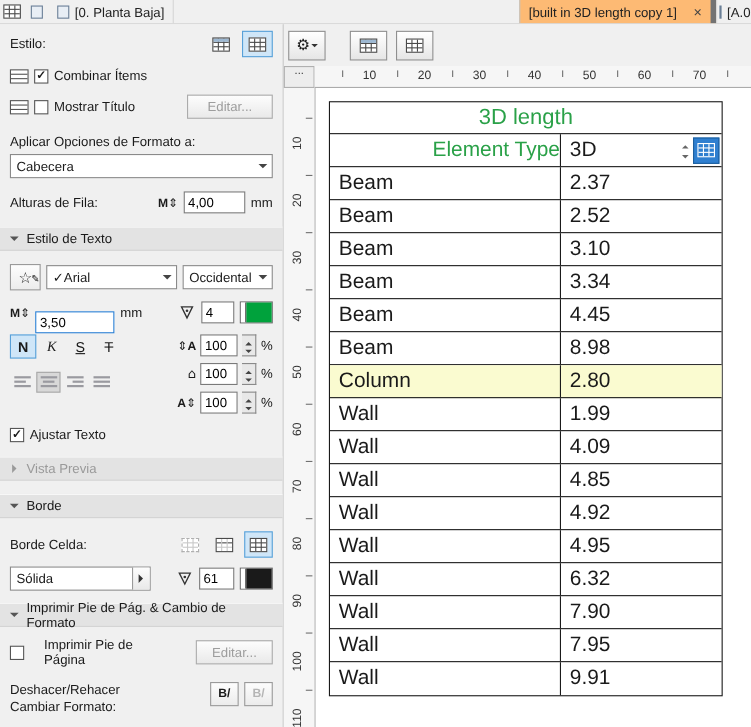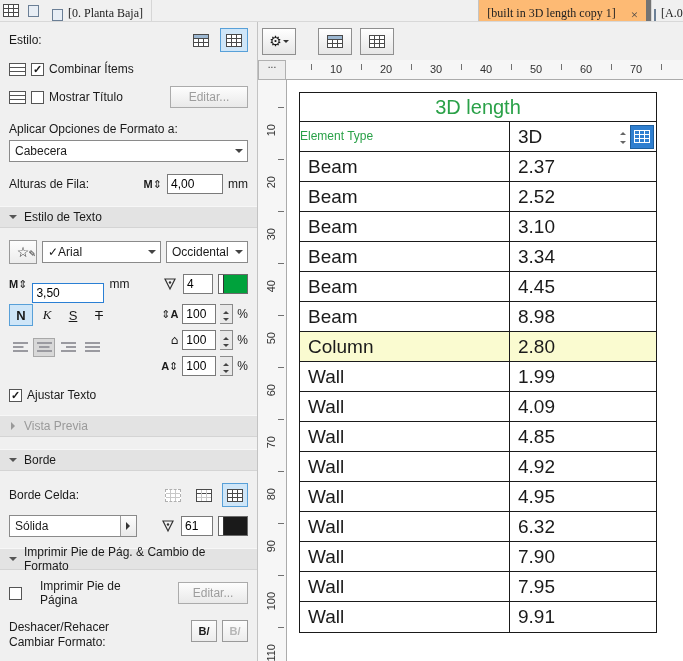--- a/index.html
+++ b/index.html
@@ -4,21 +4,21 @@
 <style>
   * { margin:0; padding:0; box-sizing:border-box; }
   html,body { width:683px; height:661px; overflow:hidden; background:#f0f0f0;
               font-family:"Liberation Sans", sans-serif; color:#1a1a1a; }
   .uni { font-family:"DejaVu Sans", sans-serif; }
 
   
   .tabbar { position:absolute; top:0; left:0; right:0; height:22px; display:flex;
             align-items:stretch; background:#f0f0f0; border-bottom:1px solid #d8d8d8; font-size:12px; }
   .quick { width:22px; display:flex; align-items:center; justify-content:center; }
-  .tab { display:flex; align-items:flex-end; gap:5px; padding:0 8px; color:#222; white-space:nowrap;font-family:Liberation Serif, serif; }
+  .tab { display:flex; align-items:center; gap:5px; padding:0 8px; color:#222; white-space:nowrap; }
   .tab.plain { border-right:1px solid #d6d6d6; }
   .tab.active { background:#fdba74; border-left:1px solid #c4c4c4; border-right:5px solid #737373; }
   .tab.partial { overflow:hidden; width:32px; padding:0 2px; border-left:1px solid #d6d6d6; }
   .tab-close { margin-left:10px; color:#444; cursor:default; font-size:13px; line-height:1; }
   .spacerflex { flex:1; }
   .page-ico { display:inline-block; width:11px; height:12px; border:1px solid #6b7f96; background:#e8eef5; }
   .gico { display:inline-block; width:16px; height:13px; border:1px solid #4a4a4a; background-color:#fff;
           background-image:
             linear-gradient(#4a4a4a,#4a4a4a), linear-gradient(#4a4a4a,#4a4a4a),
             linear-gradient(#4a4a4a,#4a4a4a), linear-gradient(#4a4a4a,#4a4a4a);
@@ -142,22 +142,22 @@
              font-size:11px; color:#333; overflow:hidden; }
   .v-lab { position:absolute; left:7px; writing-mode:vertical-rl; transform:rotate(180deg); }
   .v-minor { position:absolute; left:20px; width:6px; height:1px; background:#707070; }
   .canvas { flex:1; background:#fff; position:relative; overflow:hidden; }
 
   
   .sched { position:absolute; left:12px; top:12px; width:358px; border:1px solid #1a1a1a; background:#fff; }
   .t-title { height:29px; line-height:29px; text-align:center; font-size:20px; color:var(--green,#2aa148);
              border-bottom:1px solid #1a1a1a; }
   .t-head { display:flex; height:30px; border-bottom:1px solid #1a1a1a; }
-  .th1 { width:210px; border-right:1px solid #1a1a1a; color:var(--green,#2aa148); font-size:12px;
-         text-align:left; line-height:29px; }
+  .th1 { width:210px; border-right:1px solid #1a1a1a; color:var(--green,#2aa148); font-size:19px;
+         text-align:right; line-height:29px; }
   .th2 { flex:1; display:flex; align-items:center; font-size:19px; padding-left:8px; }
   .hdr-spin { display:inline-flex; flex-direction:column; width:12px; height:24px; margin-left:auto; }
   .hdr-spin i { flex:1; position:relative; }
   .hdr-spin i.up::after { content:""; position:absolute; left:2px; top:4px; border:3px solid transparent; border-bottom-color:#666; }
   .hdr-spin i.dn::after { content:""; position:absolute; left:2px; top:4px; border:3px solid transparent; border-top-color:#666; }
   .hbtn { width:24px; height:24px; margin-right:2px; background:#2f7fd0; border:1px solid #1d5f9e;
           display:flex; align-items:center; justify-content:center; }
   .t-row { display:flex; height:30px; font-size:19px; border-bottom:1px solid #1a1a1a; }
   .t-row:last-child { border-bottom:none; }
   .t-row.hl { background:var(--yellow,#fafbd0); }

